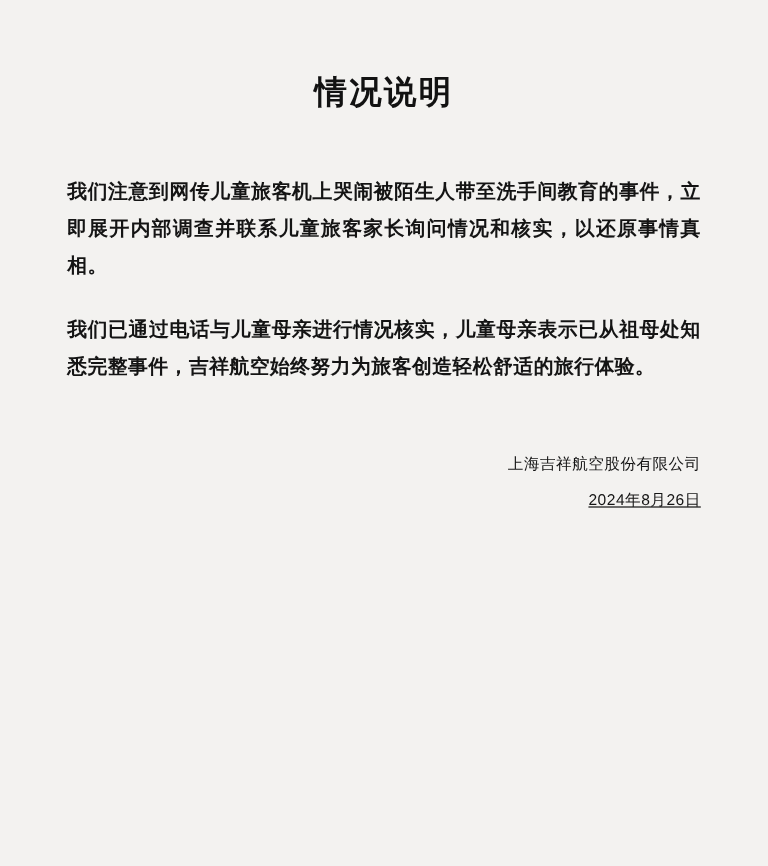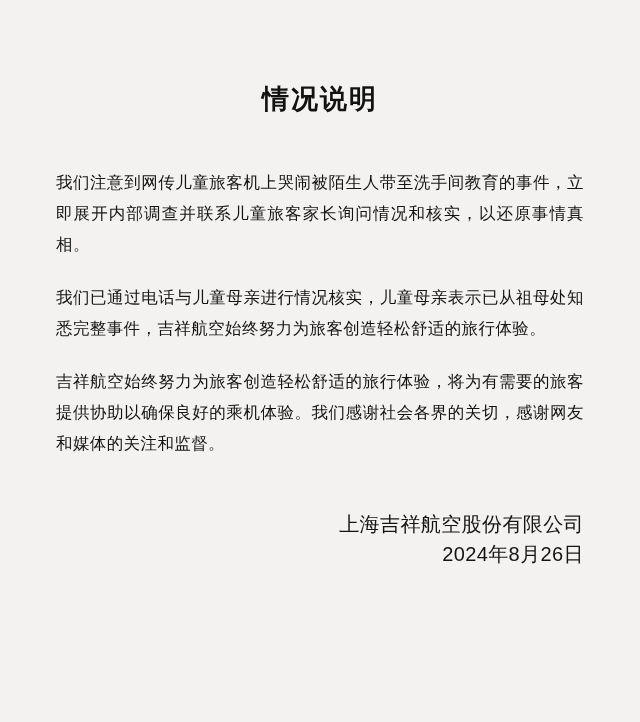--- a/index.html
+++ b/index.html
@@ -11,21 +11,21 @@
     height: 722px;
     background: #f3f2f0;
     font-family: "Liberation Sans", "DejaVu Sans", sans-serif;
     color: #1a1a1a;
     overflow: hidden;
   }
   .statement-page {
     box-sizing: border-box;
     width: 640px;
     height: 722px;
-    padding: 83px 56px 0 56px;
+    padding: 61px 56px 0 56px;
     background: #f3f2f0;
     display: flex;
     flex-direction: column;
   }
   .doc-title {
     text-align: center;
     font-size: 27px;
     font-weight: bold;
     letter-spacing: 2px;
     color: #121212;
@@ -33,49 +33,50 @@
     line-height: 1.2;
   }
   .body-block {
     font-size: 16.5px;
     line-height: 31px;
     letter-spacing: 0.4px;
     text-align: justify;
     color: #141414;
     margin: 0 0 22px 0;
     word-break: break-all;
+    font-weight: bold;
   }
   .sign-block {
     margin-top: 28px;
     text-align: right;
-    font-size: 20px;
+    font-size: 13px;
     line-height: 30px;
     letter-spacing: 0.4px;
     color: #141414;
   }
   .sign-line {
     display: block;
   }
   .sign-date {
     display: block;
+    text-decoration: underline;
   }
   .spacer {
     flex: 1 1 auto;
   }
 </style>
 </head>
 <body>
 
 <div class="statement-page">
 
   <h1 class="doc-title">情况说明</h1>
 
   <p class="body-block">我们注意到网传儿童旅客机上哭闹被陌生人带至洗手间教育的事件，立即展开内部调查并联系儿童旅客家长询问情况和核实，以还原事情真相。</p>
   <p class="body-block">我们已通过电话与儿童母亲进行情况核实，儿童母亲表示已从祖母处知悉完整事件，吉祥航空始终努力为旅客创造轻松舒适的旅行体验。</p>
-  <p class="body-block">吉祥航空始终努力为旅客创造轻松舒适的旅行体验，将为有需要的旅客提供协助以确保良好的乘机体验。我们感谢社会各界的关切，感谢网友和媒体的关注和监督。</p>
 
   <div class="sign-block">
     <span class="sign-line">上海吉祥航空股份有限公司</span>
     <span class="sign-date">2024年8月26日</span>
   </div>
 
   <div class="spacer"></div>
 </div>
 
 </body></html>

